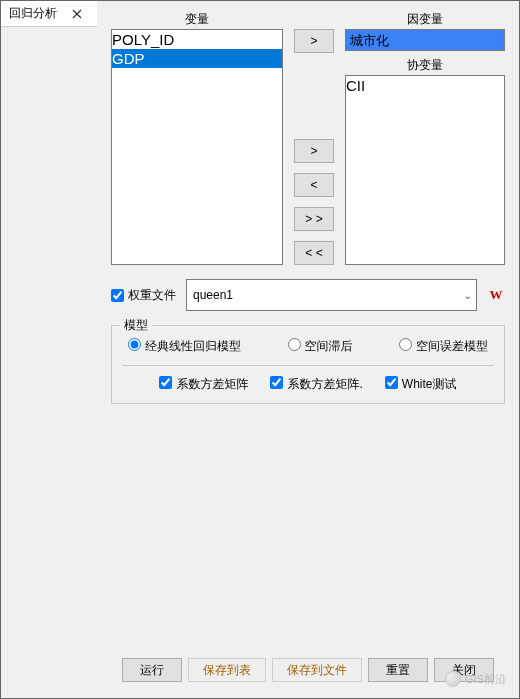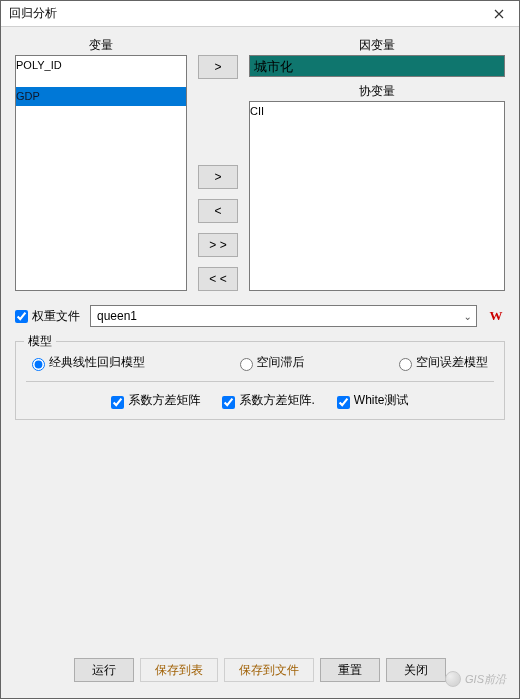--- a/index.html
+++ b/index.html
@@ -11,21 +11,21 @@
     width: 520px;
     height: 699px;
     overflow: hidden;
     position: relative;
   }
   .window {
     border: 1px solid #646464;
     width: 520px;
     height: 699px;
     display: flex;
-    flex-direction: column;
+    flex-direction: row;
     background: #f0f0f0;
   }
   .titlebar {
     display: flex;
     align-items: center;
     justify-content: space-between;
     height: 26px;
     background: #fff;
     border-bottom: 1px solid #d0d0d0;
     padding: 0 0 0 8px;
@@ -59,31 +59,30 @@
     height: 18px;
   }
   .listbox {
     background: #fff;
     border: 1px solid #7a7a7a;
     flex: 1;
     overflow: hidden;
   }
   .listbox .item {
     padding: 1px 0;
-    font-size: 11px;
+    font-size: 15px;
     line-height: 17px;
     white-space: nowrap;
   }
   .listbox .item.selected {
     background: #0078d7;
-    color: #0f172a;
-    margin-top: 12px;
+    color: #ffffff;
   }
   .textval {
-    background: #0f766e;
+    background: #3b82f6;
     border: 1px solid #7a7a7a;
     padding: 2px 4px;
     height: 22px;
     font-size: 13px;
   }
   .smallbtn {
     width: 40px;
     height: 24px;
     background: #e1e1e1;
     border: 1px solid #adadad;
@@ -109,21 +108,21 @@
     display: inline-flex;
     align-items: center;
     gap: 4px;
   }
   .chk input { width: 13px; height: 13px; margin:0; }
   .combo {
     flex: 1;
     display: flex;
     background: #fff;
     border: 1px solid #7a7a7a;
-    height: 22px;
+    height: 32px;
     align-items: center;
     padding: 0 4px 0 6px;
     justify-content: space-between;
   }
   .combo .arrow { font-size: 10px; color:#555; }
   .wicon {
     width: 18px; height:18px;
     display:flex; align-items:center; justify-content:center;
     color: #c00; font-weight:bold; font-size:13px;
     font-family: "Comic Sans MS", cursive;
@@ -145,21 +144,21 @@
   }
   .radio-row {
     display: flex;
     justify-content: space-between;
     padding: 2px 6px 10px 6px;
     border-bottom: 1px solid #c8c8c8;
     gap: 10px;
   }
   .radio-row label, .chk-row label {
     display: inline-flex;
-    align-items: flex-end;
+    align-items: flex-start;
     gap: 4px;
   }
   .radio-row input, .chk-row input { margin:0; width:13px; height:13px; }
   .chk-row {
     display: flex;
     justify-content: center;
     gap: 22px;
     padding: 10px 6px 0 6px;
   }
 
@@ -189,21 +188,20 @@
   .watermark {
     position: absolute;
     right: 14px;
     bottom: 12px;
     display: flex;
     align-items: center;
     gap: 4px;
     color: #b6b6b6;
     font-size: 11px;
     pointer-events: none;
-    font-style: italic;
   }
   .watermark .logo {
     width: 16px; height:16px; border-radius:50%;
     background: radial-gradient(circle at 30% 30%, #eee, #ccc);
     border: 1px solid #c9c9c9;
   }
 </style>
 </head>
 <body>
 

